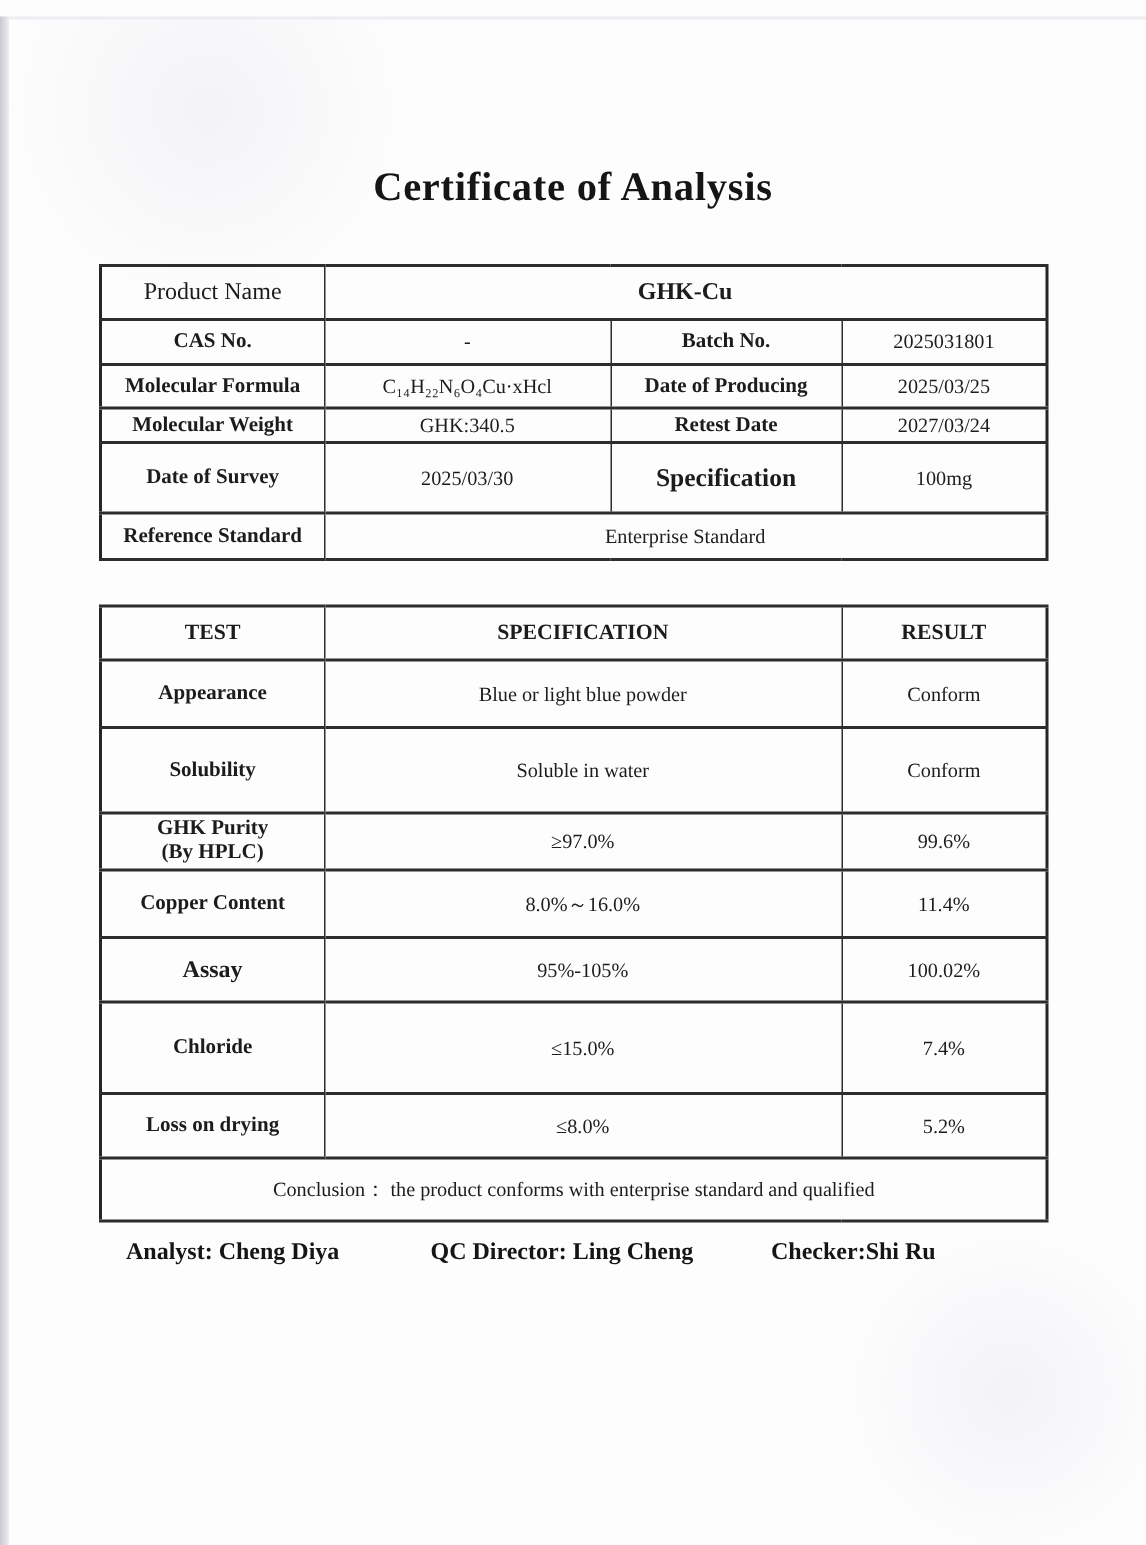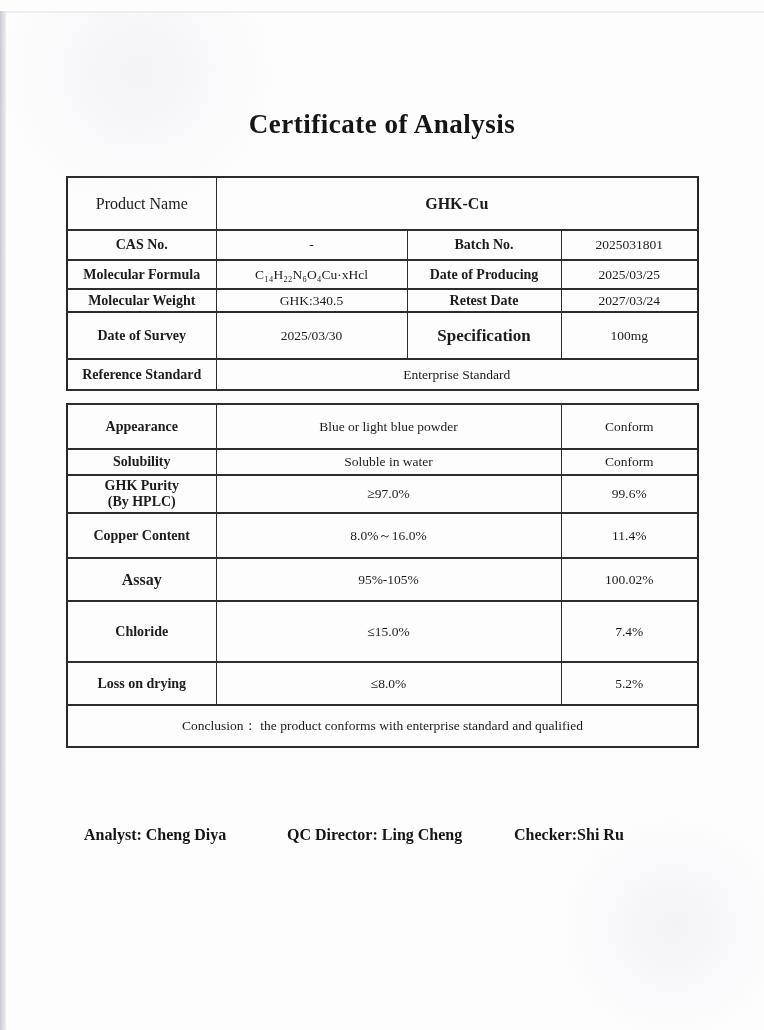--- a/index.html
+++ b/index.html
@@ -40,24 +40,24 @@
   .test-table  { top:392px; }
 
   .bold { font-weight:bold; }
   .lbl  { font-weight:bold; font-size:14px; }
   .plain{ font-weight:normal; font-size:16px; }
   .big  { font-size:16px; }
   .spec-big { font-weight:bold; font-size:17px; }
   .pre { white-space:pre-line; }
 
   
-  .i-r1{height:53px;} .i-r2{height:30px;} .i-r3{height:29px;margin-top:16px;}
+  .i-r1{height:36px;} .i-r2{height:30px;} .i-r3{height:29px;margin-top:16px;}
   .i-r4{height:23px;} .i-r5{height:47px;} .i-r6{height:31px;}
   
-  .t-hd{height:36px;} .t-r1{height:45px;} .t-r2{height:26px;padding-left:28px;} .t-r3{height:32px;padding-left:36px;}
+  .t-hd{height:36px;} .t-r1{height:45px;} .t-r2{height:57px;padding-left:28px;} .t-r3{height:32px;padding-left:36px;}
   .t-r4{height:45px;} .t-r5{height:43px;} .t-r6{height:61px;} .t-r7{height:43px;}
   .t-cc{height:42px;}
   .t-head td{ font-weight:bold; font-size:14.5px; }
 
   .footer { position:absolute; top:815px; left:0; width:100%; height:24px; }
   .footer span {
     position:absolute; white-space:nowrap;
     font-weight:bold; font-size:16px; color:#151515;
   }
   .sig-analyst { left:84px; }
@@ -117,20 +117,25 @@
   </tbody>
     </table>
 
   <table class="test-table">
     <colgroup>
       <col style="width:149px">
         <col style="width:345px">
         <col style="width:137px">
     </colgroup>
     <tbody>
+        <tr class="t-hd t-head">
+      <td>TEST</td>
+      <td>SPECIFICATION</td>
+      <td>RESULT</td>
+    </tr>
     <tr class="t-r1">
       <td class="lbl pre">Appearance</td>
       <td>Blue or light blue powder</td>
       <td>Conform</td>
     </tr>
     <tr class="t-r2">
       <td class="lbl pre">Solubility</td>
       <td>Soluble in water</td>
       <td>Conform</td>
     </tr>

